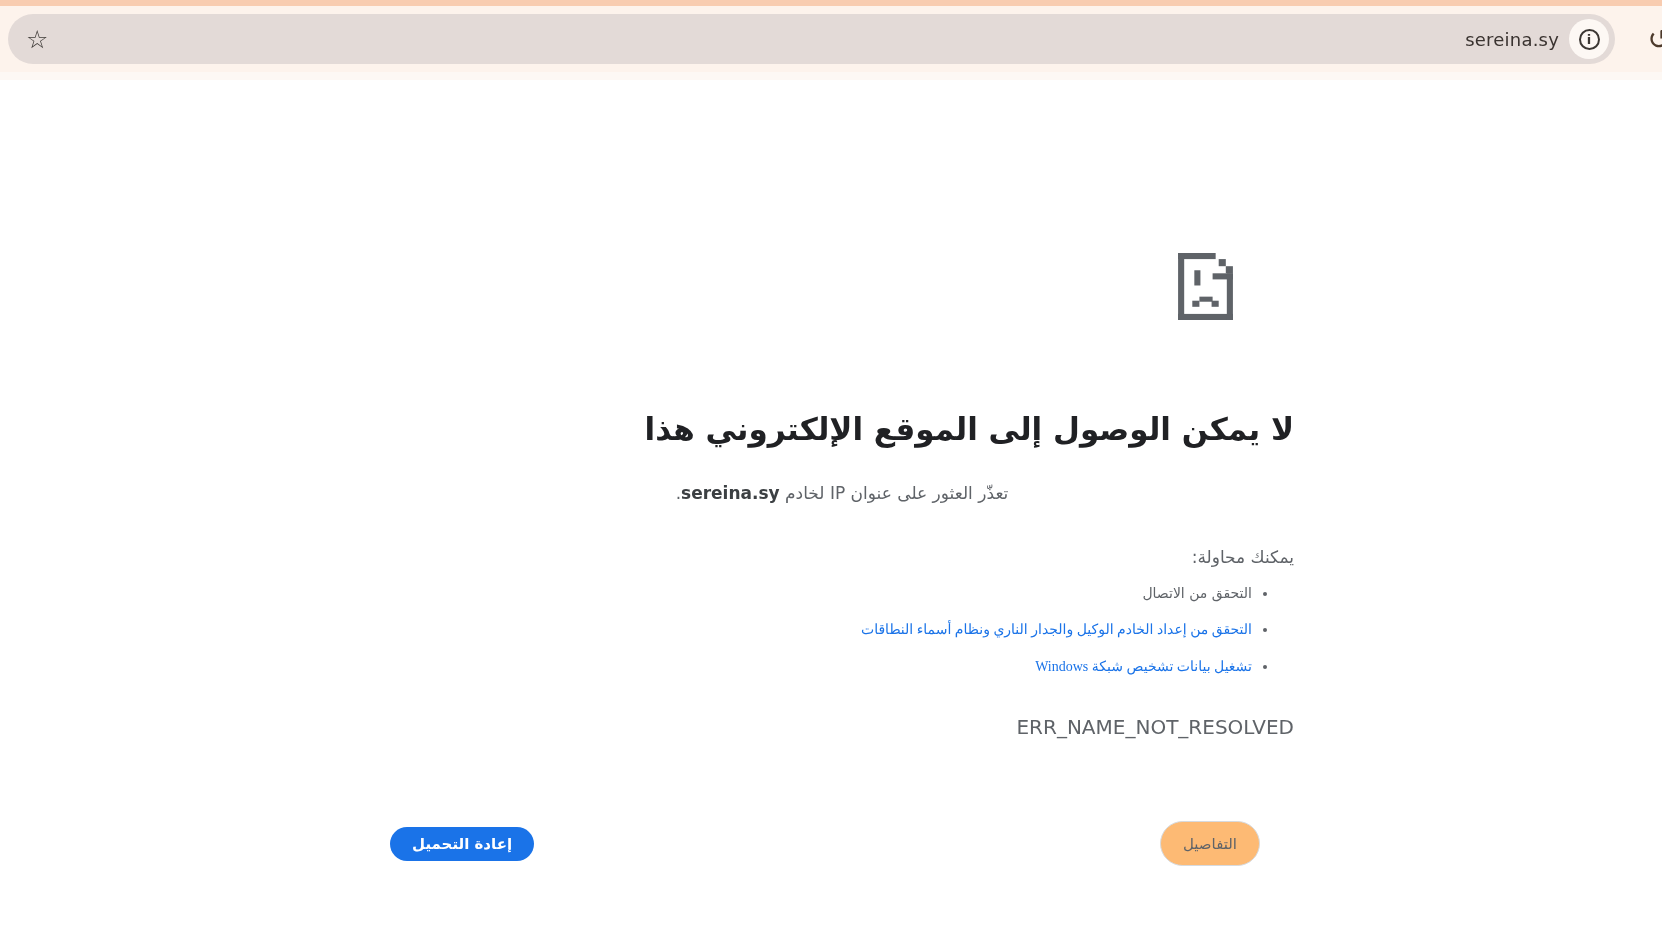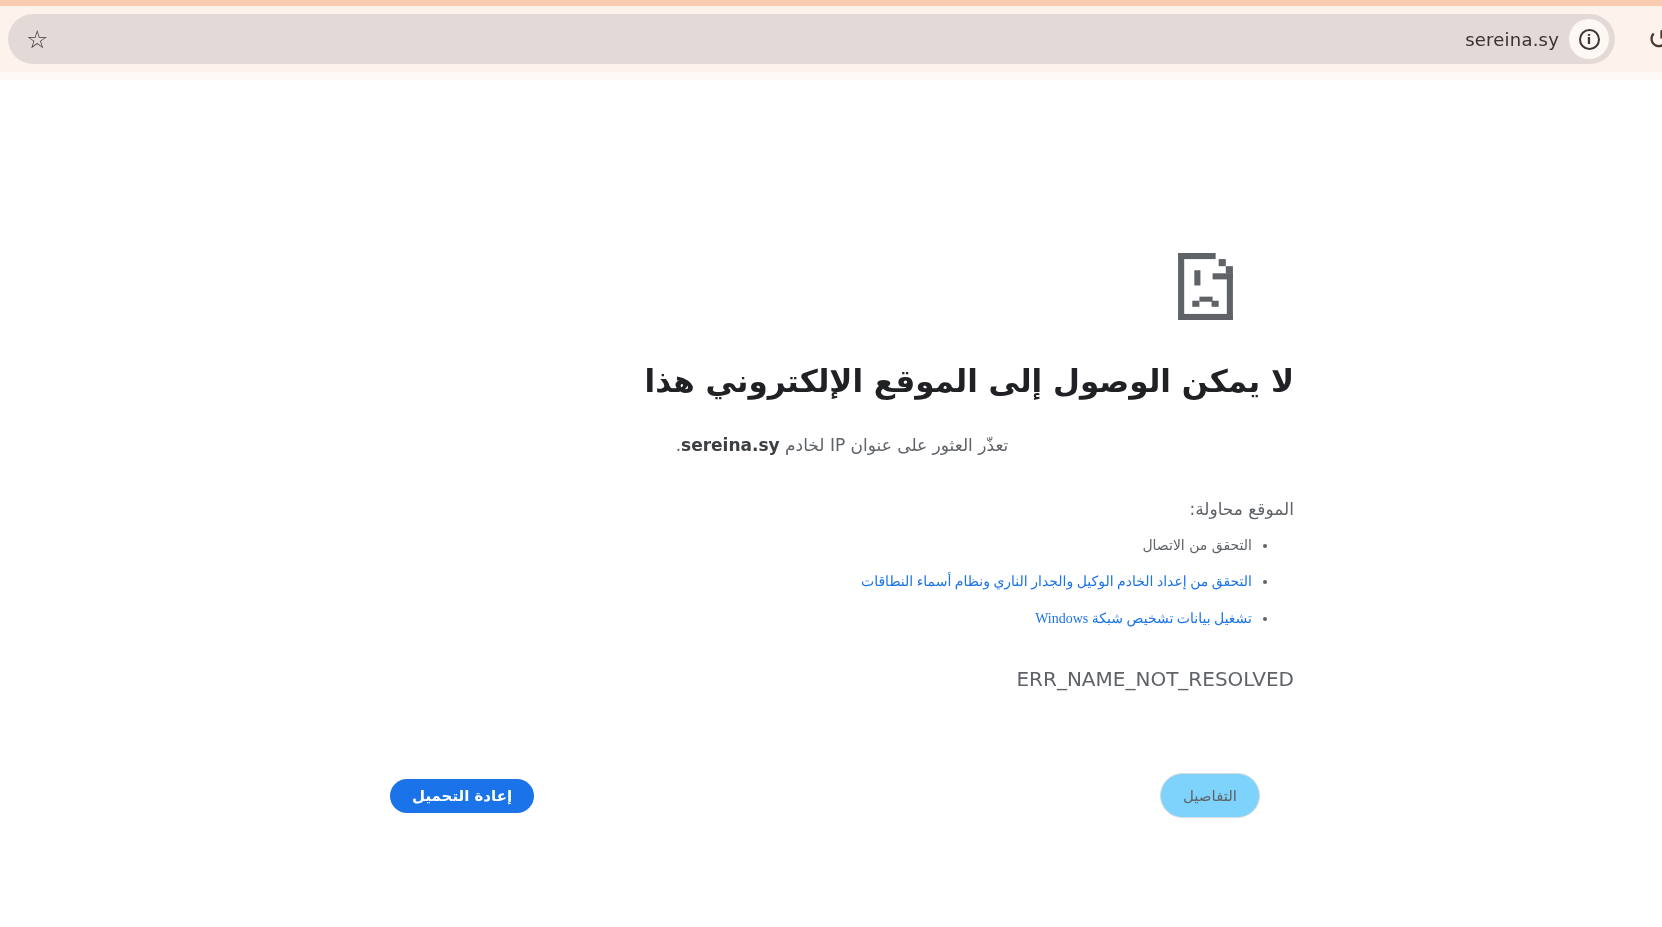--- a/index.html
+++ b/index.html
@@ -24,34 +24,34 @@
   .info-badge { width:21px; height:21px; border:2px solid #3c3733; border-radius:50%;
                 display:flex; align-items:center; justify-content:center;
                 font-size:13px; color:#3c3733; font-weight:bold; line-height:1; }
   .reload-btn { position:absolute; right:-9px; top:20px; font-size:28px; color:#4d3a2c;
                 line-height:1; cursor:pointer; }
 
   
   .content { position:absolute; top:253px; left:390px; width:904px;
              direction:rtl; text-align:right; }
   .sad-icon { display:block; margin-right:61px; }
-  h1 { margin-top:40px; font-size:31px; line-height:1.4; font-weight:bold; color:#202124; }
+  h1 { margin-top:88px; font-size:31px; line-height:1.4; font-weight:bold; color:#202124; }
   .subtitle { margin-top:28px; font-size:17px; line-height:1.65; color:#5f6368;text-align:center; }
   .subtitle b { color:#3c4043; font-weight:bold; direction:ltr; unicode-bidi:isolate; }
   .try-label { margin-top:36px; font-size:17px; color:#5f6368; line-height:28px; }
   ul.suggestions { margin-top:4px; padding-right:42px; list-style:disc; }
   ul.suggestions li { font-size:14px; line-height:36px; color:#5f6368; }
   ul.suggestions li::marker { color:#5f6368; }
   ul.suggestions a.link { color:#1a73e8; text-decoration:none; cursor:pointer;font-family:Liberation Serif, serif; }
   .err-code { margin-top:30px; font-size:20px; color:#5f6368; }
 
   .buttons-row { margin-top:82px; display:flex; justify-content:space-between;
                  align-items:center; }
   .btn-details { order:1; margin-right:34px; height:45px; padding:0 22px;
-                 background:#7dd3fc; border:1px solid #d7dade; border-radius:23px;
+                 background:#fdba74; border:1px solid #d7dade; border-radius:23px;
                  font-family:inherit; font-size:15px; color:#5f6368; cursor:pointer; }
   .btn-reload { order:2; height:34px; padding:0 22px; min-width:130px;
                 background:#1a73e8; border:none; border-radius:24px;
                 font-family:inherit; font-size:15px; font-weight:bold; color:#ffffff;
                 cursor:pointer; }
 </style>
 </head>
 <body>
 
 <div class="top-strip"></div>
@@ -84,21 +84,21 @@
       <rect x="21" y="43" width="13" height="5"></rect>
       <rect x="14" y="47" width="7" height="6"></rect>
       <rect x="33" y="47" width="7" height="6"></rect>
     </g>
   </svg>
 
   <h1>لا يمكن الوصول إلى الموقع الإلكتروني هذا</h1>
 
   <p class="subtitle"><span>تعذّر العثور على عنوان IP لخادم </span><b>sereina.sy</b><span>.</span></p>
 
-  <div class="try-label">الموقع محاولة:</div>
+  <div class="try-label">يمكنك محاولة:</div>
 
   <ul class="suggestions">
     <li>
       <span>التحقق من الاتصال</span>
     </li>
     <li>
       <a class="link">التحقق من إعداد الخادم الوكيل والجدار الناري ونظام أسماء النطاقات</a>
     </li>
     <li>
       <a class="link">تشغيل بيانات تشخيص شبكة Windows</a>

